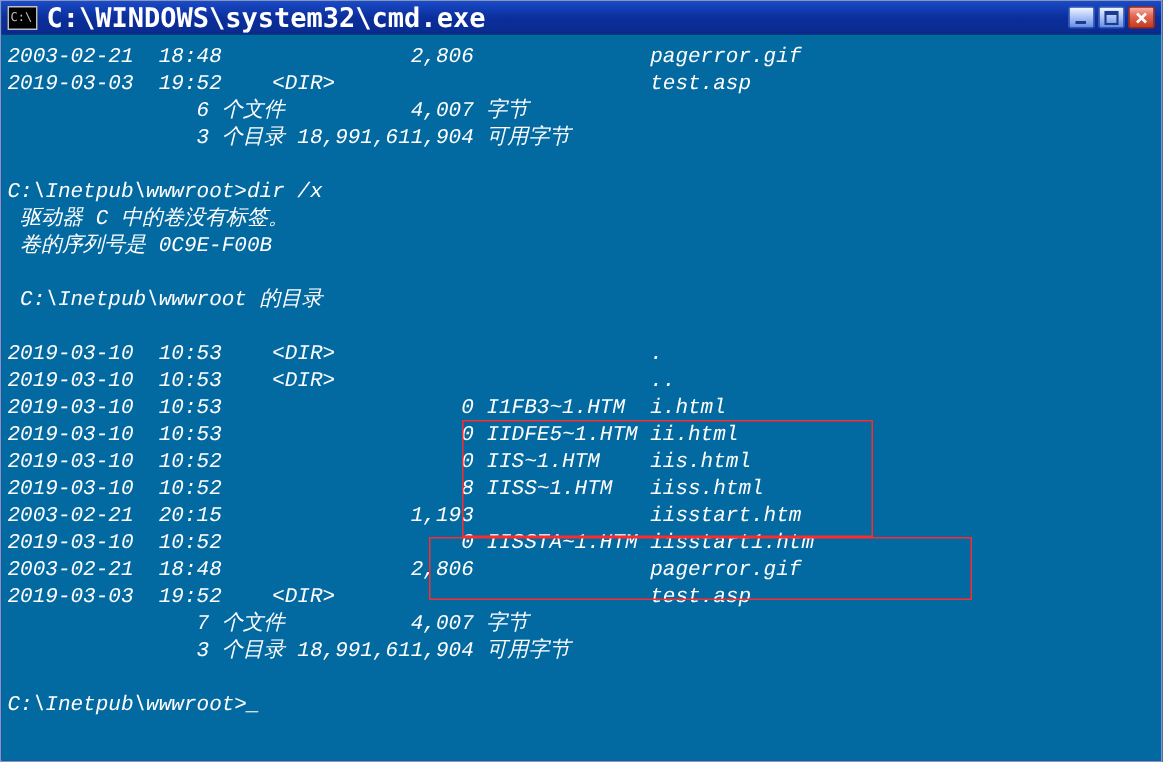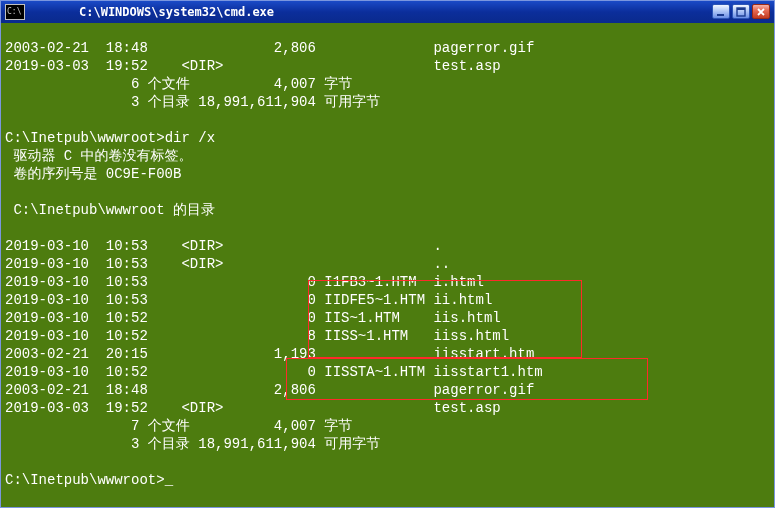--- a/index.html
+++ b/index.html
@@ -33,25 +33,24 @@
     color: #c0c0c0;
     font-size: 8px;
     line-height: 14px;
     text-align: left;
     padding: 0 1px;
     margin-right: 6px;
     font-family: monospace;
   }
   .titlebar .title {
     color: #ffffff;
-    font-size: 12px;
+    font-size: 18px;
     font-weight: bold;
     font-family: "Tahoma", "SimSun", monospace;
     white-space: pre;
-    margin-left: 48px;
   }
   .titlebar .buttons {
     position: absolute;
     right: 4px;
     top: 3px;
     display: flex;
   }
   .titlebar .buttons .btn {
     width: 18px;
     height: 15px;
@@ -64,29 +63,30 @@
     align-items: center;
     justify-content: center;
   }
   .titlebar .buttons .btn svg { display:block; }
   .terminal {
     position: absolute;
     top: 22px;
     left: 0;
     right: 0;
     bottom: 0;
-    background: #4d7c0f;
+    background: #0369a1;
     color: #ffffff;
     font-family: "NSimSun","SimSun","Courier New", monospace;
     font-size: 14px;
     line-height: 18px;
-    padding: 16px 6px 4px 4px;
+    padding: 6px 6px 4px 4px;
     box-sizing: border-box;
     white-space: pre;
     letter-spacing: 0;
+    font-style: italic;
   }
   .terminal .l { display:block; height:18px; }
   .hlbox {
     position: absolute;
     border: 1px solid #ff2a2a;
     pointer-events: none;
     box-sizing: border-box;
   }
 </style>
 </head>

